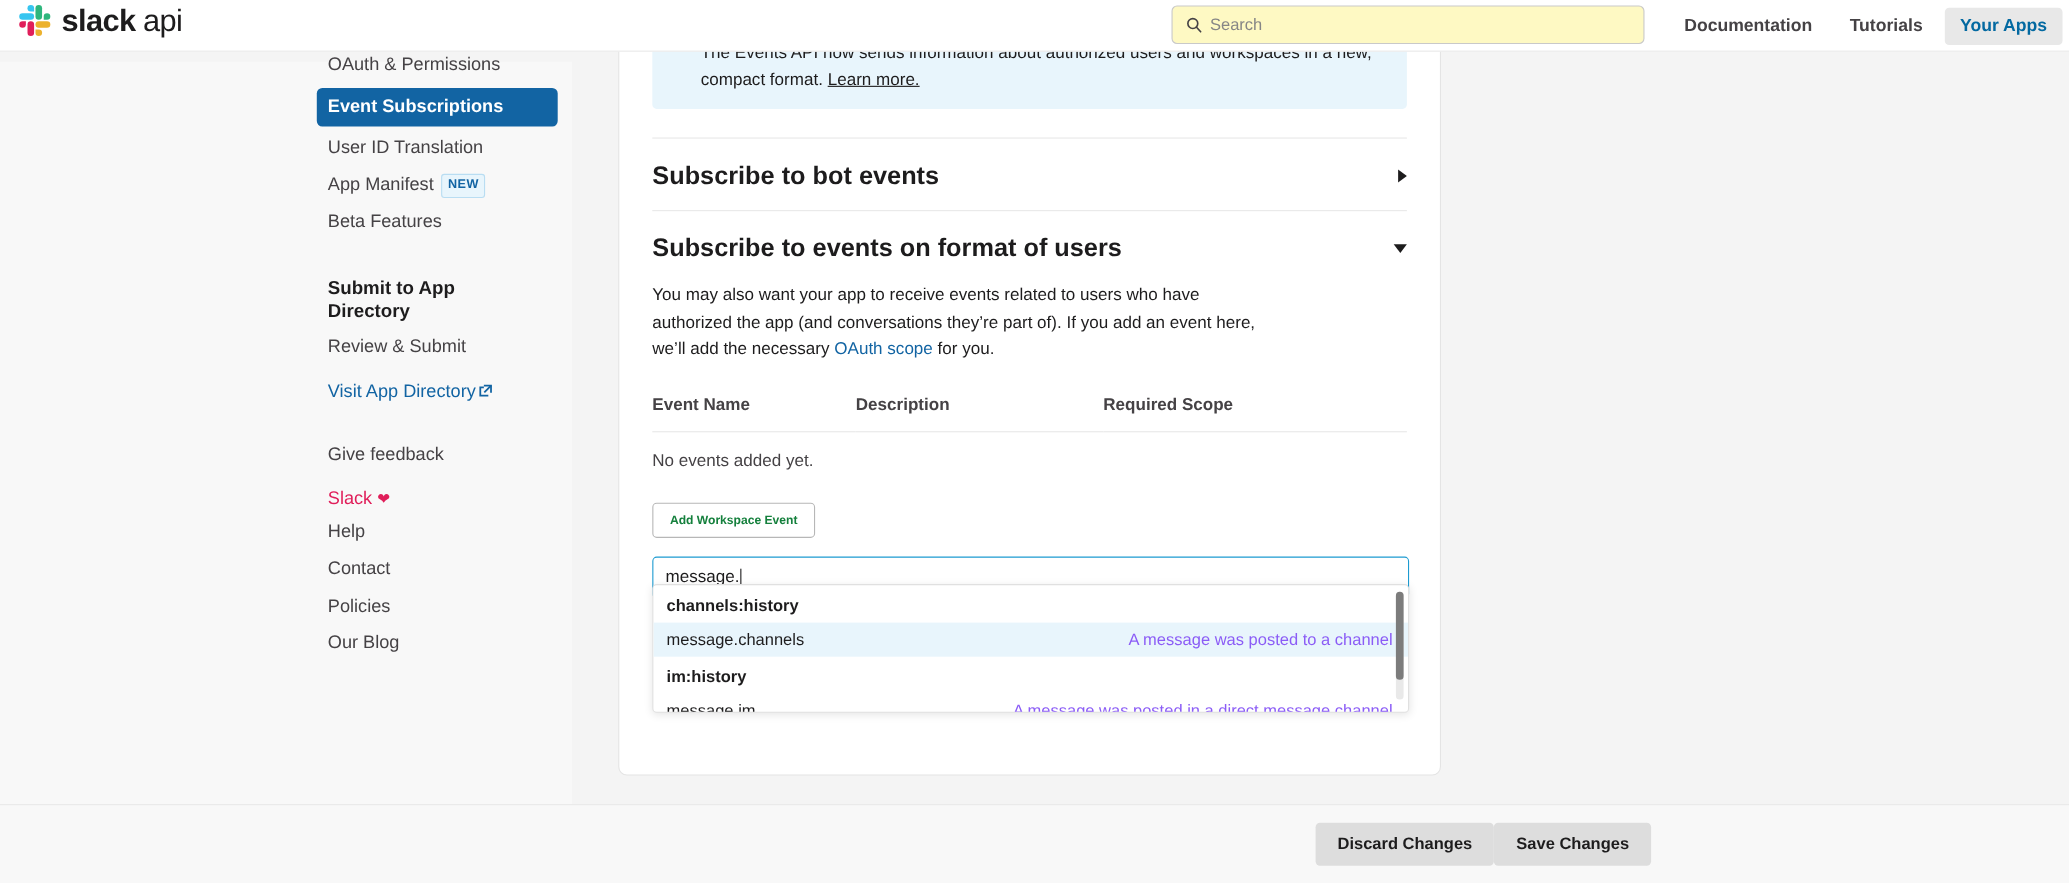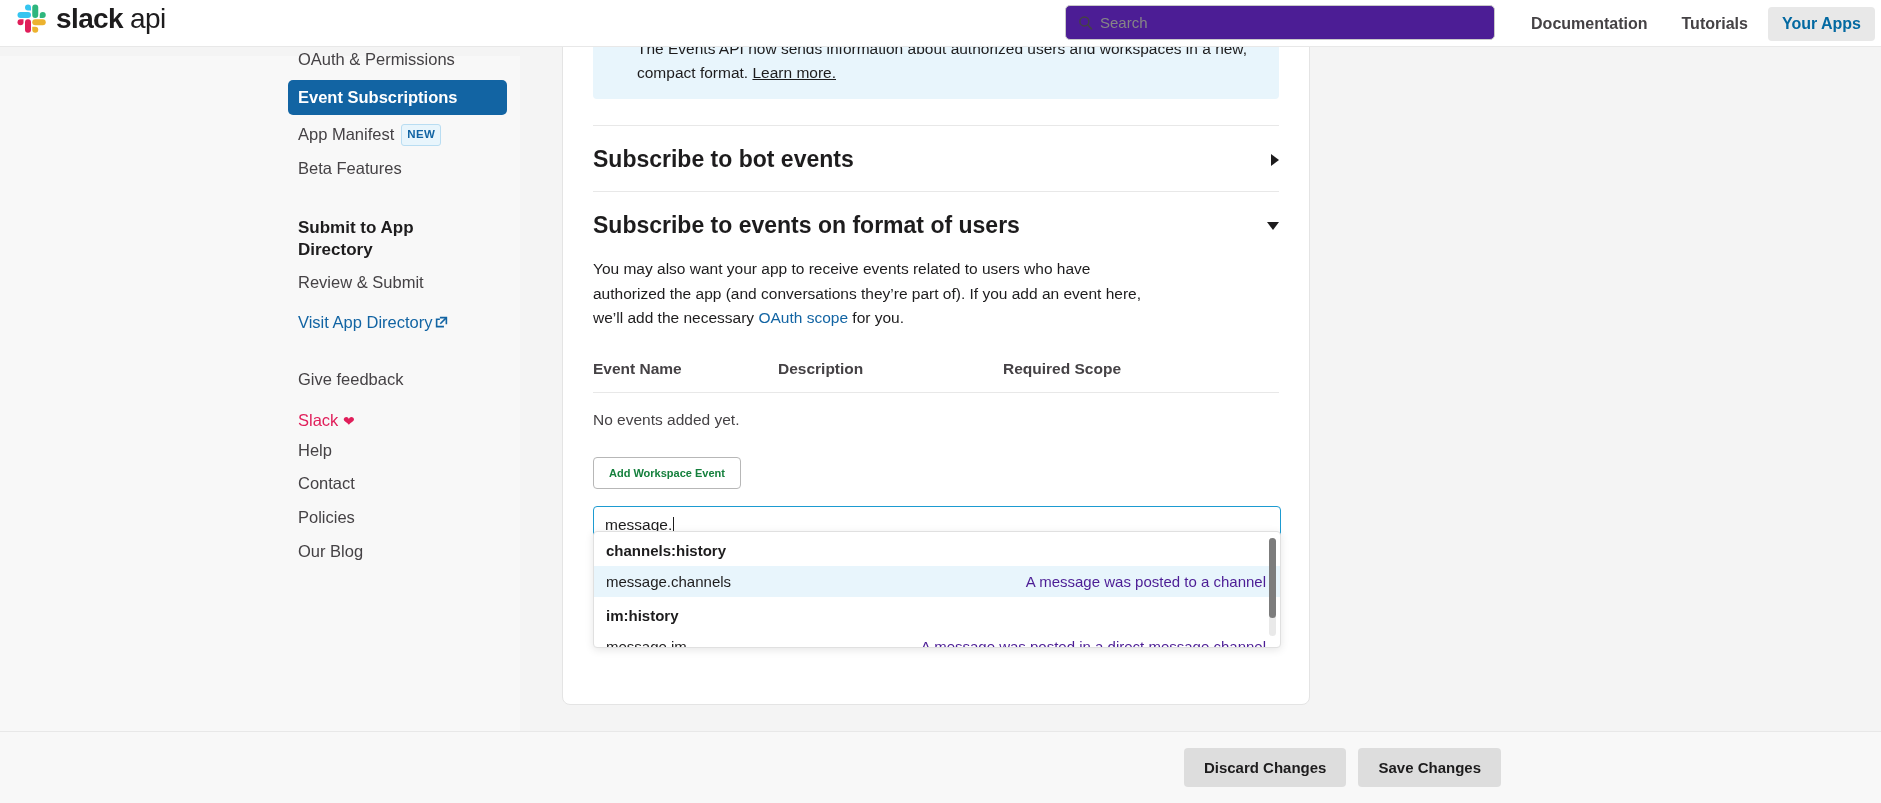--- a/index.html
+++ b/index.html
@@ -30,21 +30,21 @@
     color: #1d1c1d; line-height: 1;
     display: flex; gap: 7px; align-items: baseline;
   }
   .logo-text .lt-bold { font-weight: 800; }
   .logo-text .lt-light { font-weight: 300; }
 
   .search-wrap {
     position: absolute; left: 1065px; top: 5px;
     width: 430px; height: 35px;
     border: 1px solid #c9c9c9; border-radius: 5px;
-    background: #4c1d95;
+    background: #fef9c3;
     display: flex; align-items: center;
     padding: 0 12px;
     cursor: text;
   }
   .search-icon { width: 15px; height: 15px; margin-right: 7px; flex: 0 0 auto; }
   .search-ph { font-size: 15px; color: #868686; user-select:none; }
 
   .topnav {
     position: absolute; right: 0; top: 0;
     height: 47px;
@@ -210,42 +210,42 @@
     font-size: 15px; font-weight: 700; color: #1d1c1d;
     padding: 10px 12px 7px 12px;
   }
   .dd-item {
     display: flex; align-items: center; justify-content: space-between;
     padding: 7px 14px 7px 12px;
     font-size: 15px; color: #1d1c1d;
     cursor: pointer;
   }
   .dd-item.sel { background: #e8f5fc; }
-  .dd-item .dd-desc { color: #4c1d95; font-size: 15px; }
+  .dd-item .dd-desc { color: #8b5cf6; font-size: 15px; }
   .dd-scroll {
     position: absolute; right: 4px; top: 6px;
     width: 7px; height: 98px;
     background: #e9e9e9; border-radius: 4px;
   }
   .dd-thumb {
     position: absolute; left: 0; top: 0;
     width: 7px; height: 80px;
     background: #7c7c7c; border-radius: 4px;
   }
 
   
   .bottombar {
     position: absolute; left: 0; bottom: 0;
     width: 1881px; height: 72px;
     background: #f8f8f8;
     border-top: 1px solid #e8e8e8;
   }
   .bb-actions {
     position: absolute; right: 380px; top: 16px;
-    display: flex; gap: 12px;
+    display: flex; 
   }
   .btn-grey {
     font-size: 15px; font-weight: 700; color: #1d1c1d;
     background: #dddddd; border: none;
     border-radius: 4px; padding: 11px 20px;
     cursor: pointer;
     font-family: "Liberation Sans", sans-serif;
     white-space: nowrap;
   }
 </style>
@@ -288,20 +288,21 @@
   </nav>
 </div>
 
 <aside class="sidebar">
   <div class="side-inner">
 
     <a href="#" class="side-link cut">OAuth &amp; Permissions</a>
 
     <a href="#" class="side-link active">Event Subscriptions</a>
 
+    <a href="#" class="side-link">User ID Translation</a>
 
     <a href="#" class="side-link"><span>App Manifest</span><span class="badge-new">NEW</span></a>
 
     <a href="#" class="side-link">Beta Features</a>
 
     <div class="side-head">Submit to App Directory</div>
 
     <a href="#" class="side-link">Review &amp; Submit</a>
 
     <div style="height:10px"></div>

